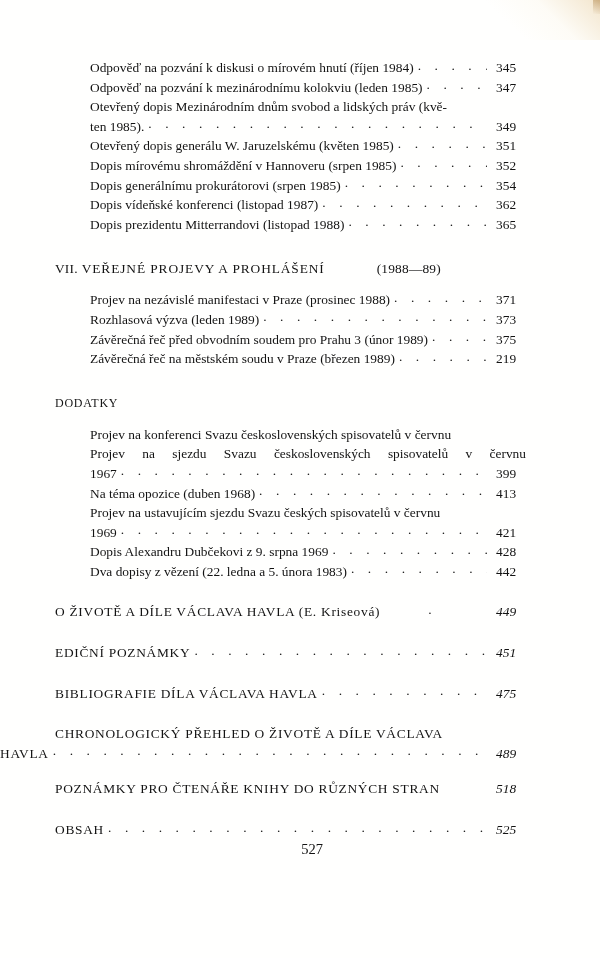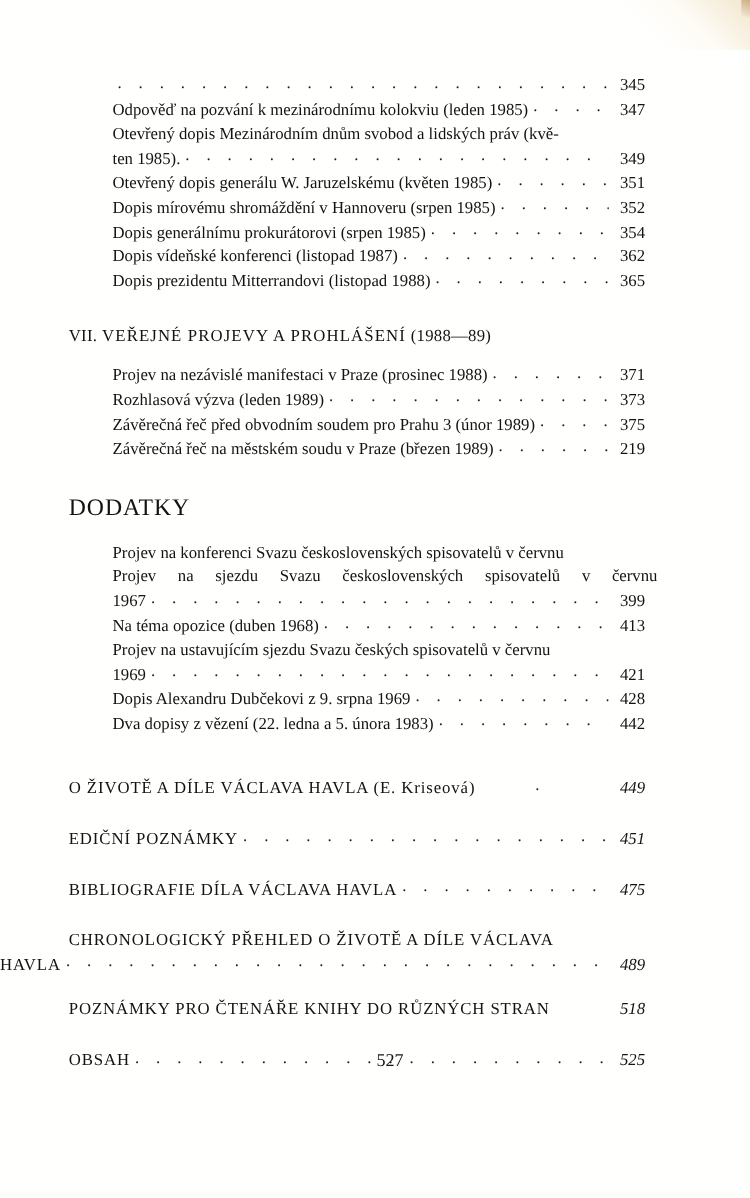--- a/index.html
+++ b/index.html
@@ -102,25 +102,26 @@
     white-space: nowrap;
   }
   .section-head .numeral {
     letter-spacing: 0.2px;
   }
   .section-head .caps {
     letter-spacing: 0.9px;
   }
   .section-head .years {
     letter-spacing: 0.2px;
+    margin-left: 48px;
   }
 
   .plain-head {
     margin-left: 55px;
-    font-size: 19px;
+    font-size: 12px;
     letter-spacing: 0.75px;
     white-space: nowrap;
   }
 
   
   .top-entry {
     margin-left: 55px;
     margin-right: 74px;
     letter-spacing: 0.72px;
   }
@@ -152,20 +153,21 @@
 <body>
 
 <div class="scan-tint"></div>
 <div class="scan-tint-edge"></div>
 
 <div class="page">
 
   <div class="entries" style="margin-top:58px;">
 
     <div class="toc-line">
+      <span class="toc-text">Odpověď na pozvání k diskusi o mírovém hnutí (říjen 1984)</span>
       <span class="leaders"></span>
       <span class="pageno">345</span>
     </div>
 
     <div class="toc-line">
       <span class="toc-text">Odpověď na pozvání k mezinárodnímu kolokviu (leden 1985)</span>
       <span class="leaders"></span>
       <span class="pageno">347</span>
     </div>
 
@@ -285,21 +287,21 @@
       <span class="pageno">428</span>
     </div>
 
     <div class="toc-line">
       <span class="toc-text">Dva dopisy z vězení (22. ledna a 5. února 1983)</span>
       <span class="leaders"></span>
       <span class="pageno">442</span>
     </div>
   </div>
 
-  <div class="toc-line top-entry" style="margin-top:32px;gap:44px;">
+  <div class="toc-line top-entry" style="margin-top:21px;gap:44px;">
     <span class="toc-text">O ŽIVOTĚ A DÍLE VÁCLAVA HAVLA (E. Kriseová)</span>
     <span class="leaders"></span>
     <span class="pageno">449</span>
   </div>
 
   <div class="toc-line top-entry" style="margin-top:21px;">
     <span class="toc-text">EDIČNÍ POZNÁMKY</span>
     <span class="leaders"></span>
     <span class="pageno">451</span>
   </div>

